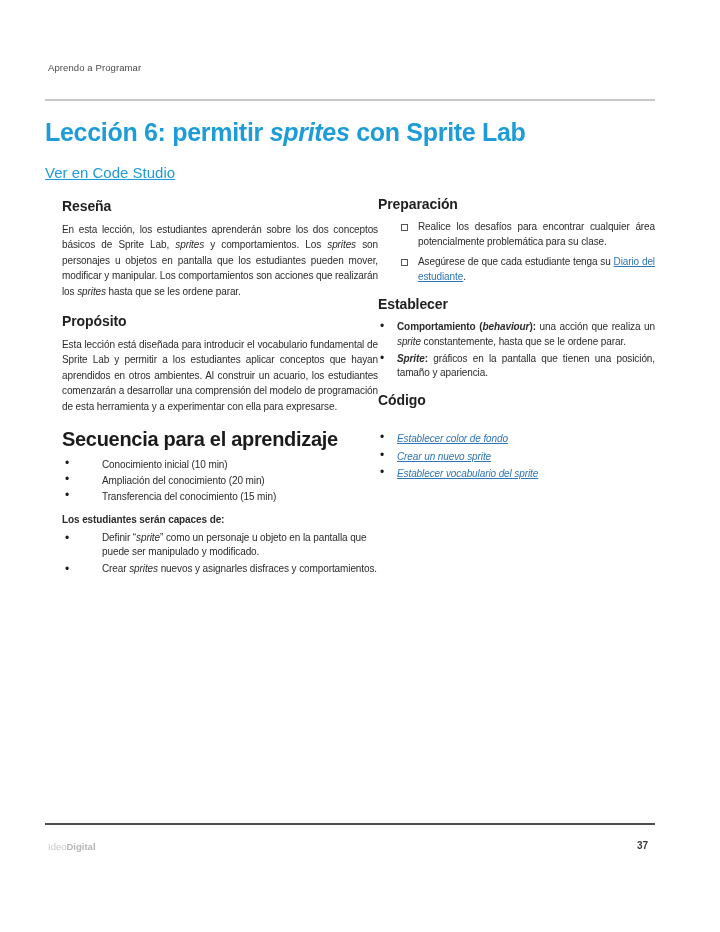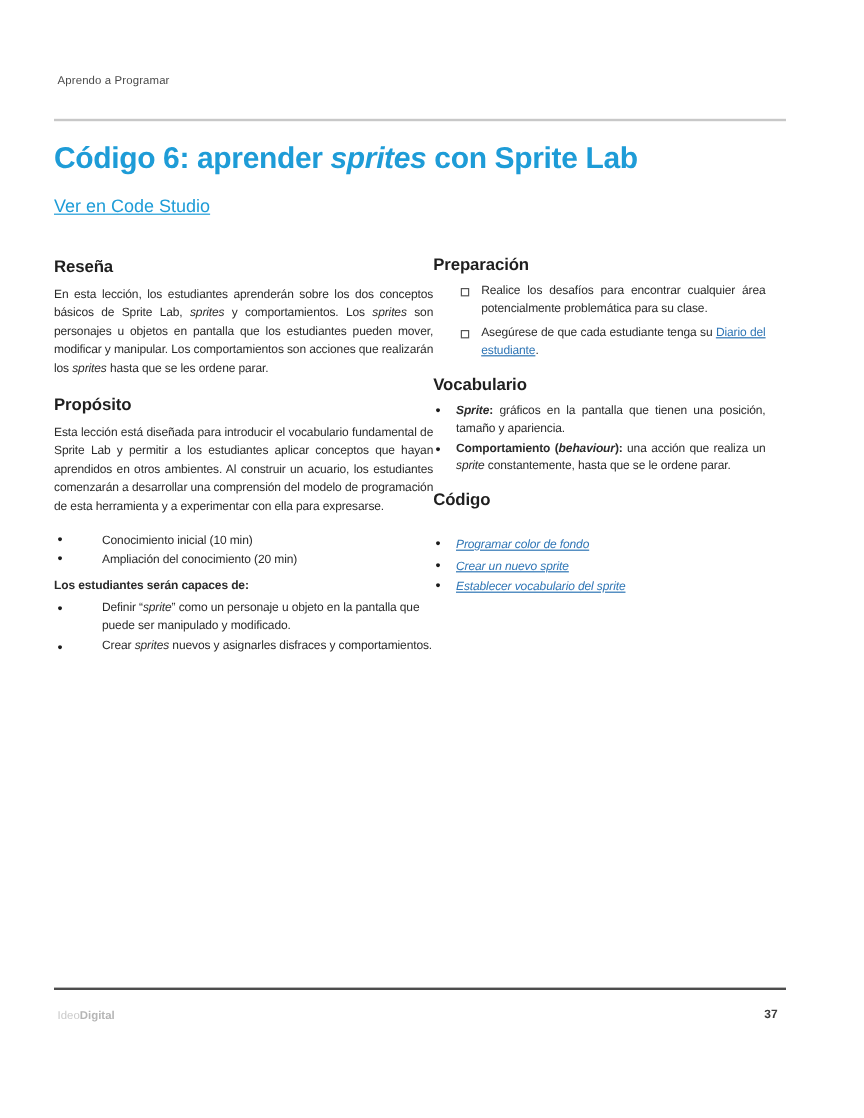--- a/index.html
+++ b/index.html
@@ -15,21 +15,21 @@
   .page{position:relative;width:716px;height:932px;background:#ffffff;overflow:hidden;}
 
   .doc-header{position:absolute;top:62px;left:48px;font-size:9.5px;color:#4a4a4a;letter-spacing:0.1px;}
   .rule-top{position:absolute;top:99px;left:45px;width:610px;height:2px;background:var(--rule-light);}
 
   .doc-title{position:absolute;top:118px;left:45px;width:610px;
     font-size:25px;font-weight:700;letter-spacing:-0.3px;color:var(--title-blue);}
   .vcs-link{position:absolute;top:164px;left:45px;font-size:15px;color:var(--title-blue);
     text-decoration:underline;cursor:pointer;}
 
-  .columns{position:absolute;top:212px;left:45px;width:610px;display:flex;gap:0;}
+  .columns{position:absolute;top:196px;left:45px;width:610px;display:flex;gap:0;justify-content:flex-end;}
   .col-left{width:316px;}
   .col-right{width:277px;}
 
   h2.section{font-size:14px;font-weight:700;color:#1f1f1f;margin:0 0 8px 0;letter-spacing:-0.1px;}
   .col-left h2.section{margin-top:2px;}
   .mt{margin-top:15px;}
 
   p.body{font-size:10px;line-height:15.4px;letter-spacing:-0.1px;text-align:justify;margin-bottom:14px;}
 
   h1.sequence{font-size:20px;font-weight:700;letter-spacing:-0.3px;color:#1b1b1b;margin:9px 0 7px 0;}
@@ -67,60 +67,62 @@
   .page-number{position:absolute;top:840px;right:68px;font-size:10px;font-weight:700;color:#3a3a3a;}
 </style>
 </head>
 <body>
 
 <div class="page">
 
   <div class="doc-header">Aprendo a Programar</div>
   <div class="rule-top"></div>
 
-  <h1 class="doc-title"><span>Código 6: aprender </span><span class="seg-i">sprites</span><span> con Sprite Lab</span></h1>
+  <h1 class="doc-title"><span>Lección 6: permitir </span><span class="seg-i">sprites</span><span> con Sprite Lab</span></h1>
   <a class="vcs-link">Ver en Code Studio</a>
 
   <div class="columns">
 
     <div class="col-left">
       <h2 class="section">Reseña</h2>
       <p class="body"><span>En esta lección, los estudiantes aprenderán sobre los dos conceptos básicos de Sprite Lab, </span><span class="seg-i">sprites</span><span> y comportamientos. Los </span><span class="seg-i">sprites</span><span> son personajes u objetos en pantalla que los estudiantes pueden mover, modificar y manipular. Los comportamientos son acciones que realizarán los </span><span class="seg-i">sprites</span><span> hasta que se les ordene parar.</span></p>
 
       <h2 class="section mt">Propósito</h2>
       <p class="body"><span>Esta lección está diseñada para introducir el vocabulario fundamental de Sprite Lab y permitir a los estudiantes aplicar conceptos que hayan aprendidos en otros ambientes. Al construir un acuario, los estudiantes comenzarán a desarrollar una comprensión del modelo de programación de esta herramienta y a experimentar con ella para expresarse.</span></p>
 
+      <h1 class="sequence">Secuencia para el aprendizaje</h1>
       <ul class="wide-bullets">
         <li><span>Conocimiento inicial (10 min)</span></li>
         <li><span>Ampliación del conocimiento (20 min)</span></li>
+        <li><span>Transferencia del conocimiento (15 min)</span></li>
       </ul>
 
       <p class="lead">Los estudiantes serán capaces de:</p>
       <ul class="objectives">
         <li><span>Definir “</span><span class="seg-i">sprite</span><span>” como un personaje u objeto en la pantalla que puede ser manipulado y modificado.</span></li>
         <li><span>Crear </span><span class="seg-i">sprites</span><span> nuevos y asignarles disfraces y comportamientos.</span></li>
       </ul>
     </div>
 
     <div class="col-right">
       <h2 class="section">Preparación</h2>
       <ul class="checklist">
         <li><span>Realice los desafíos para encontrar cualquier área potencialmente problemática para su clase.</span></li>
         <li><span>Asegúrese de que cada estudiante tenga su </span><span class="seg-link">Diario del estudiante</span><span>.</span></li>
       </ul>
 
-      <h2 class="section" style="margin-top:12px;">Vocabulario</h2>
+      <h2 class="section" style="margin-top:12px;">Establecer</h2>
       <ul class="tight-bullets">
+        <li><span class="seg-b">Comportamiento (</span><span class="seg-bi">behaviour</span><span class="seg-b">):</span><span> una acción que realiza un </span><span class="seg-i">sprite</span><span> constantemente, hasta que se le ordene parar.</span></li>
         <li><span class="seg-bi">Sprite</span><span class="seg-b">:</span><span> gráficos en la pantalla que tienen una posición, tamaño y apariencia.</span></li>
-        <li><span class="seg-b">Comportamiento (</span><span class="seg-bi">behaviour</span><span class="seg-b">):</span><span> una acción que realiza un </span><span class="seg-i">sprite</span><span> constantemente, hasta que se le ordene parar.</span></li>
       </ul>
 
       <h2 class="section" style="margin-top:12px;margin-bottom:24px;">Código</h2>
       <ul class="code-links">
-        <li><span class="seg-ilink">Programar color de fondo</span></li>
+        <li><span class="seg-ilink">Establecer color de fondo</span></li>
         <li><span class="seg-ilink">Crear un nuevo sprite</span></li>
         <li><span class="seg-ilink">Establecer vocabulario del sprite</span></li>
       </ul>
     </div>
 
   </div>
 
   <div class="rule-bottom"></div>
   <div class="footer-brand"><span>Ideo</span><span class="bold">Digital</span></div>
   <div class="page-number">37</div>

